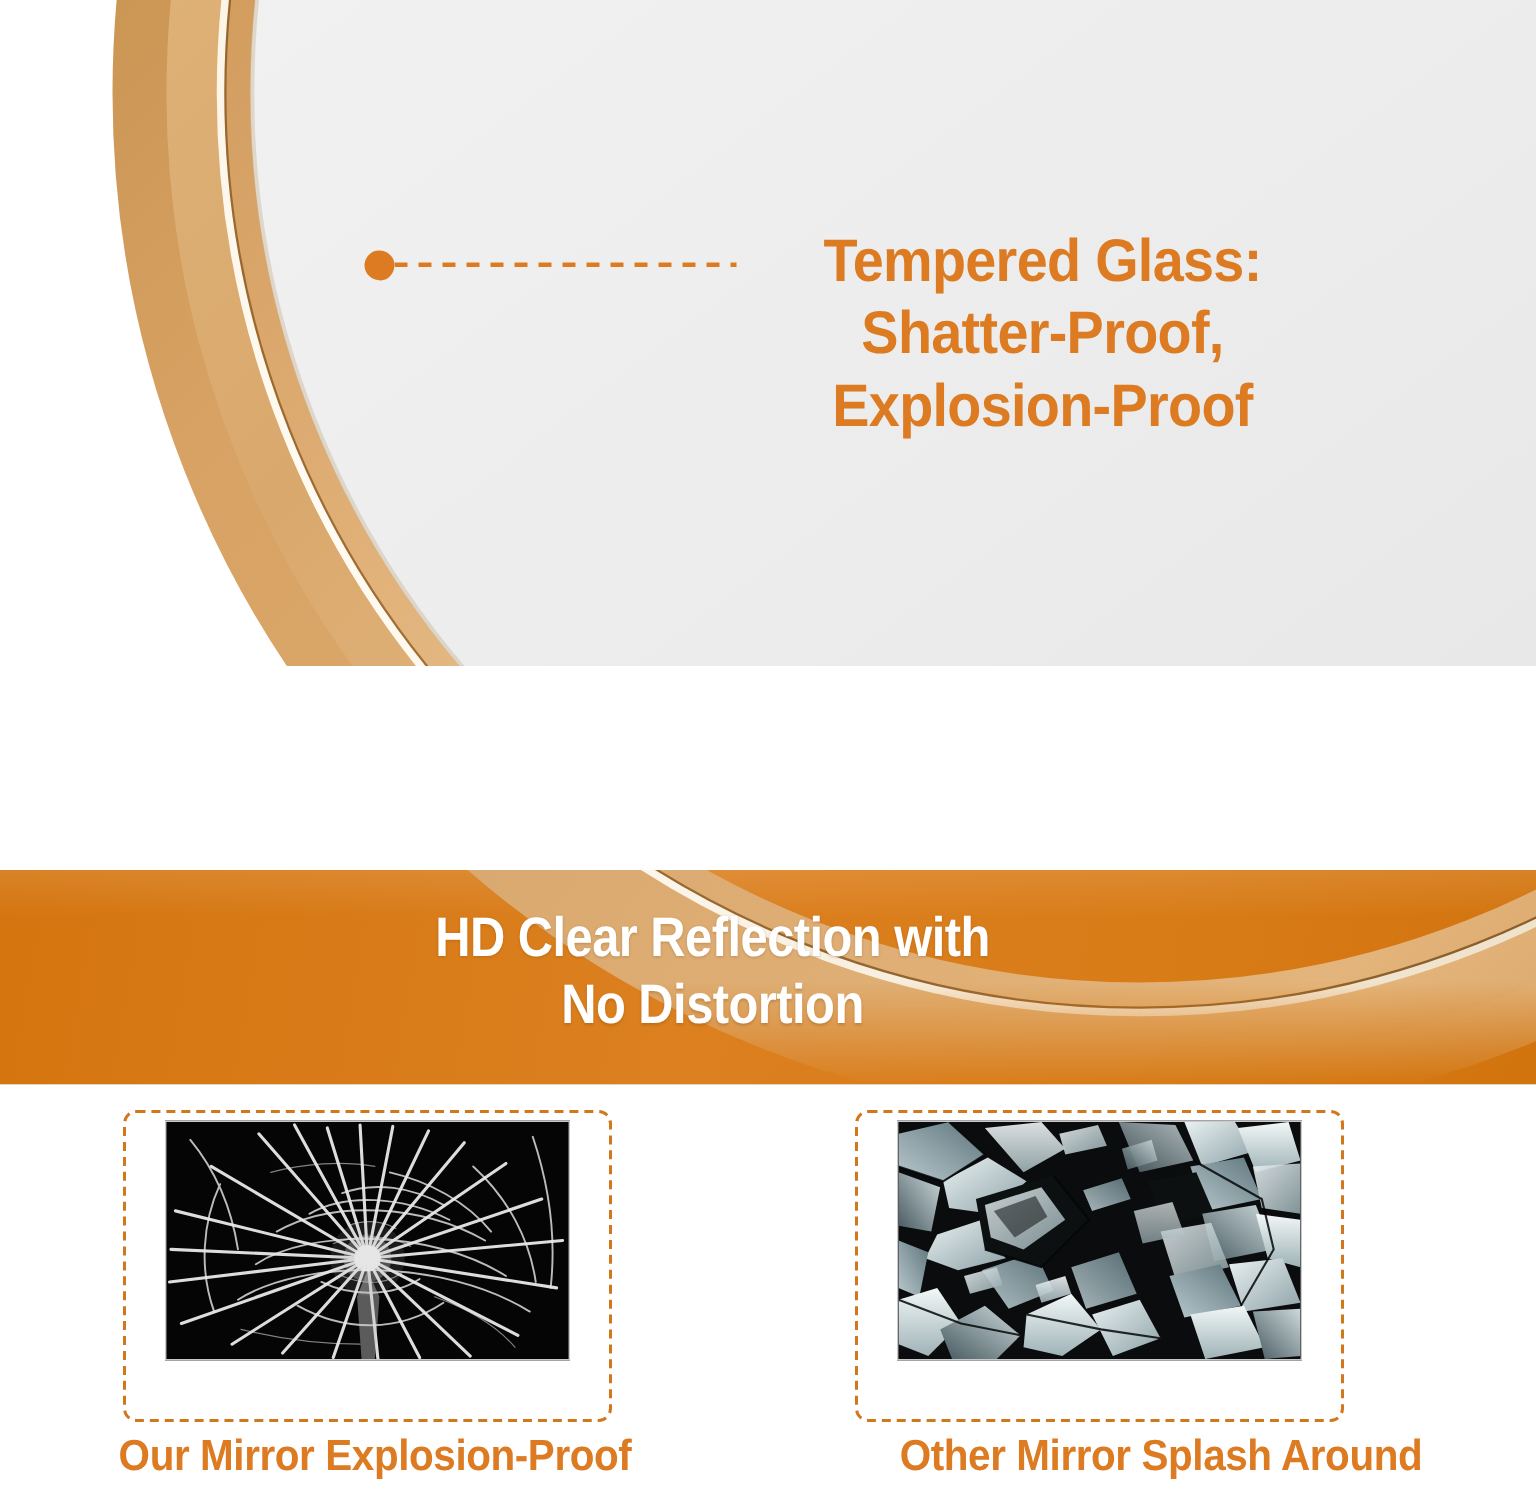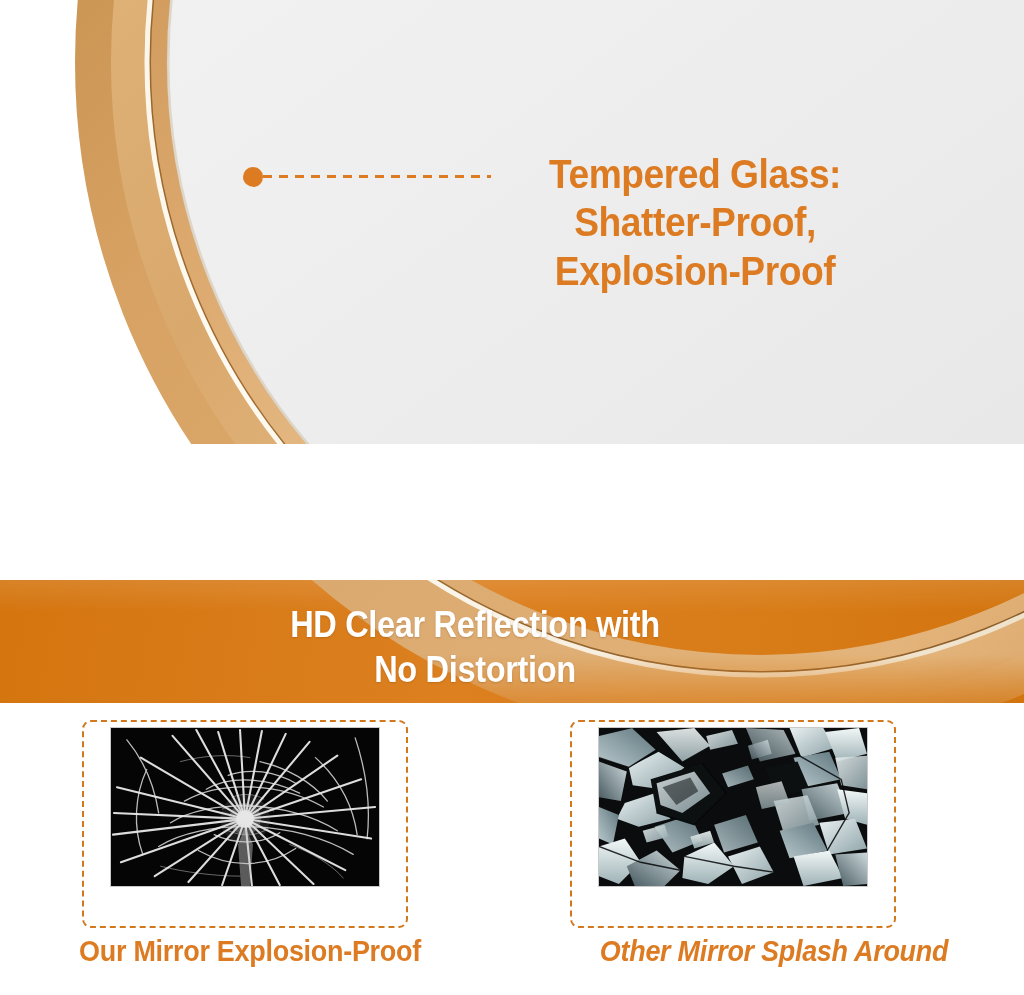--- a/index.html
+++ b/index.html
@@ -106,33 +106,33 @@
     letter-spacing: -0.5px;
     transform: scaleX(0.93);
     transform-origin: center top;
     white-space: pre-line;
   }
 
   
   #compare {
     position: absolute;
     left: 0;
-    top: 703px;
+    top: 723px;
     width: 1024px;
     height: 272px;
     background: #ffffff;
   }
   .compare-cell {
     position: absolute;
     top: 0;
     width: 512px;
     height: 272px;
   }
   #cell-left  { left: 0; }
-  #cell-right { left: 512px; font-style: italic; }
+  #cell-right { left: 512px; }
 
   .dashed-box {
     position: absolute;
     top: 17px;
     width: 326px;
     height: 208px;
     border: 2px dashed #D2781C;
     border-radius: 9px;
     box-sizing: border-box;
   }

